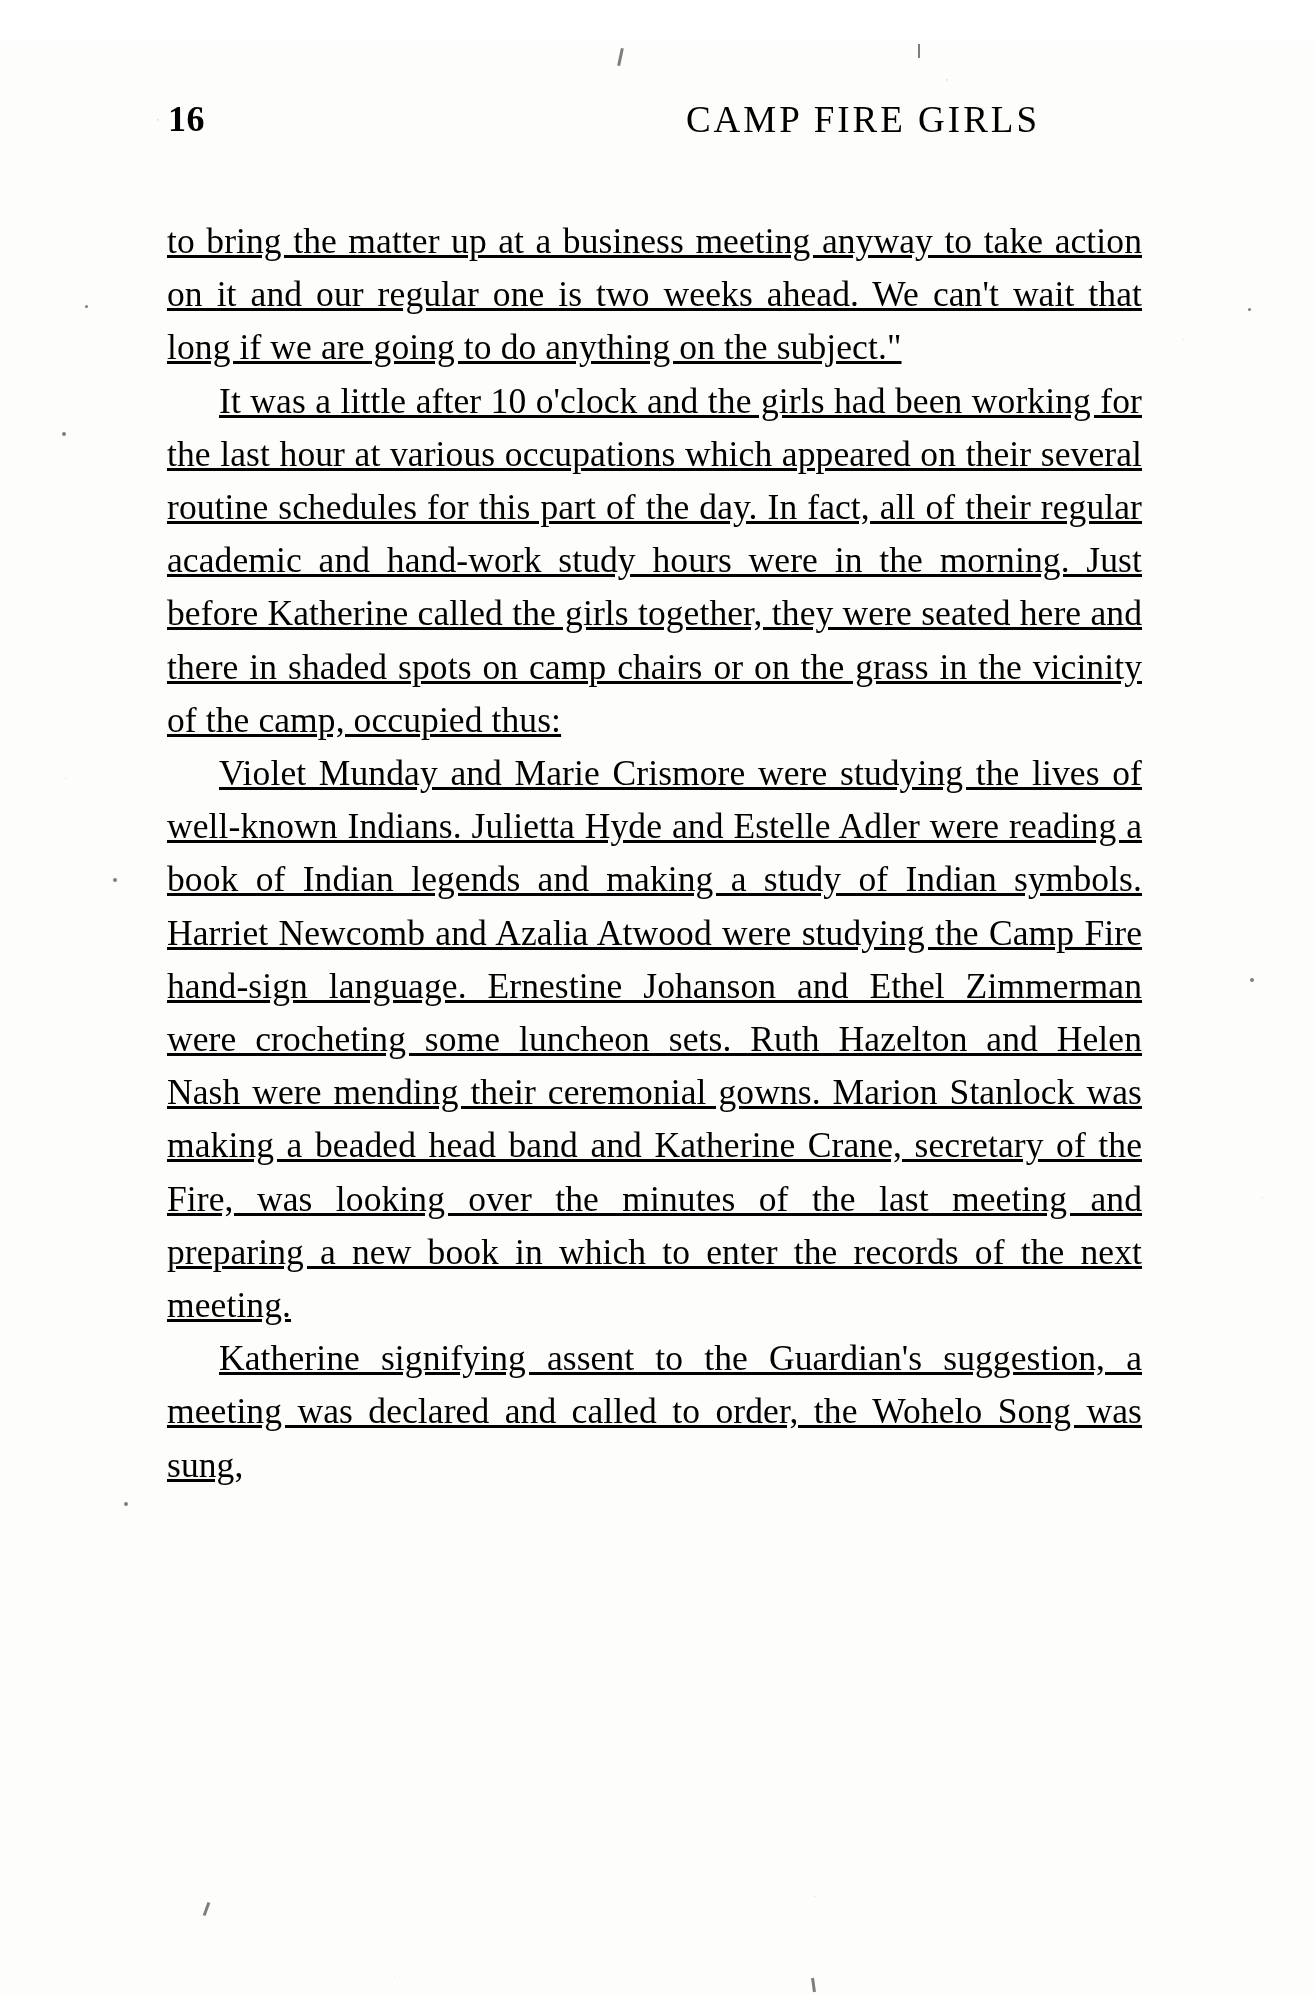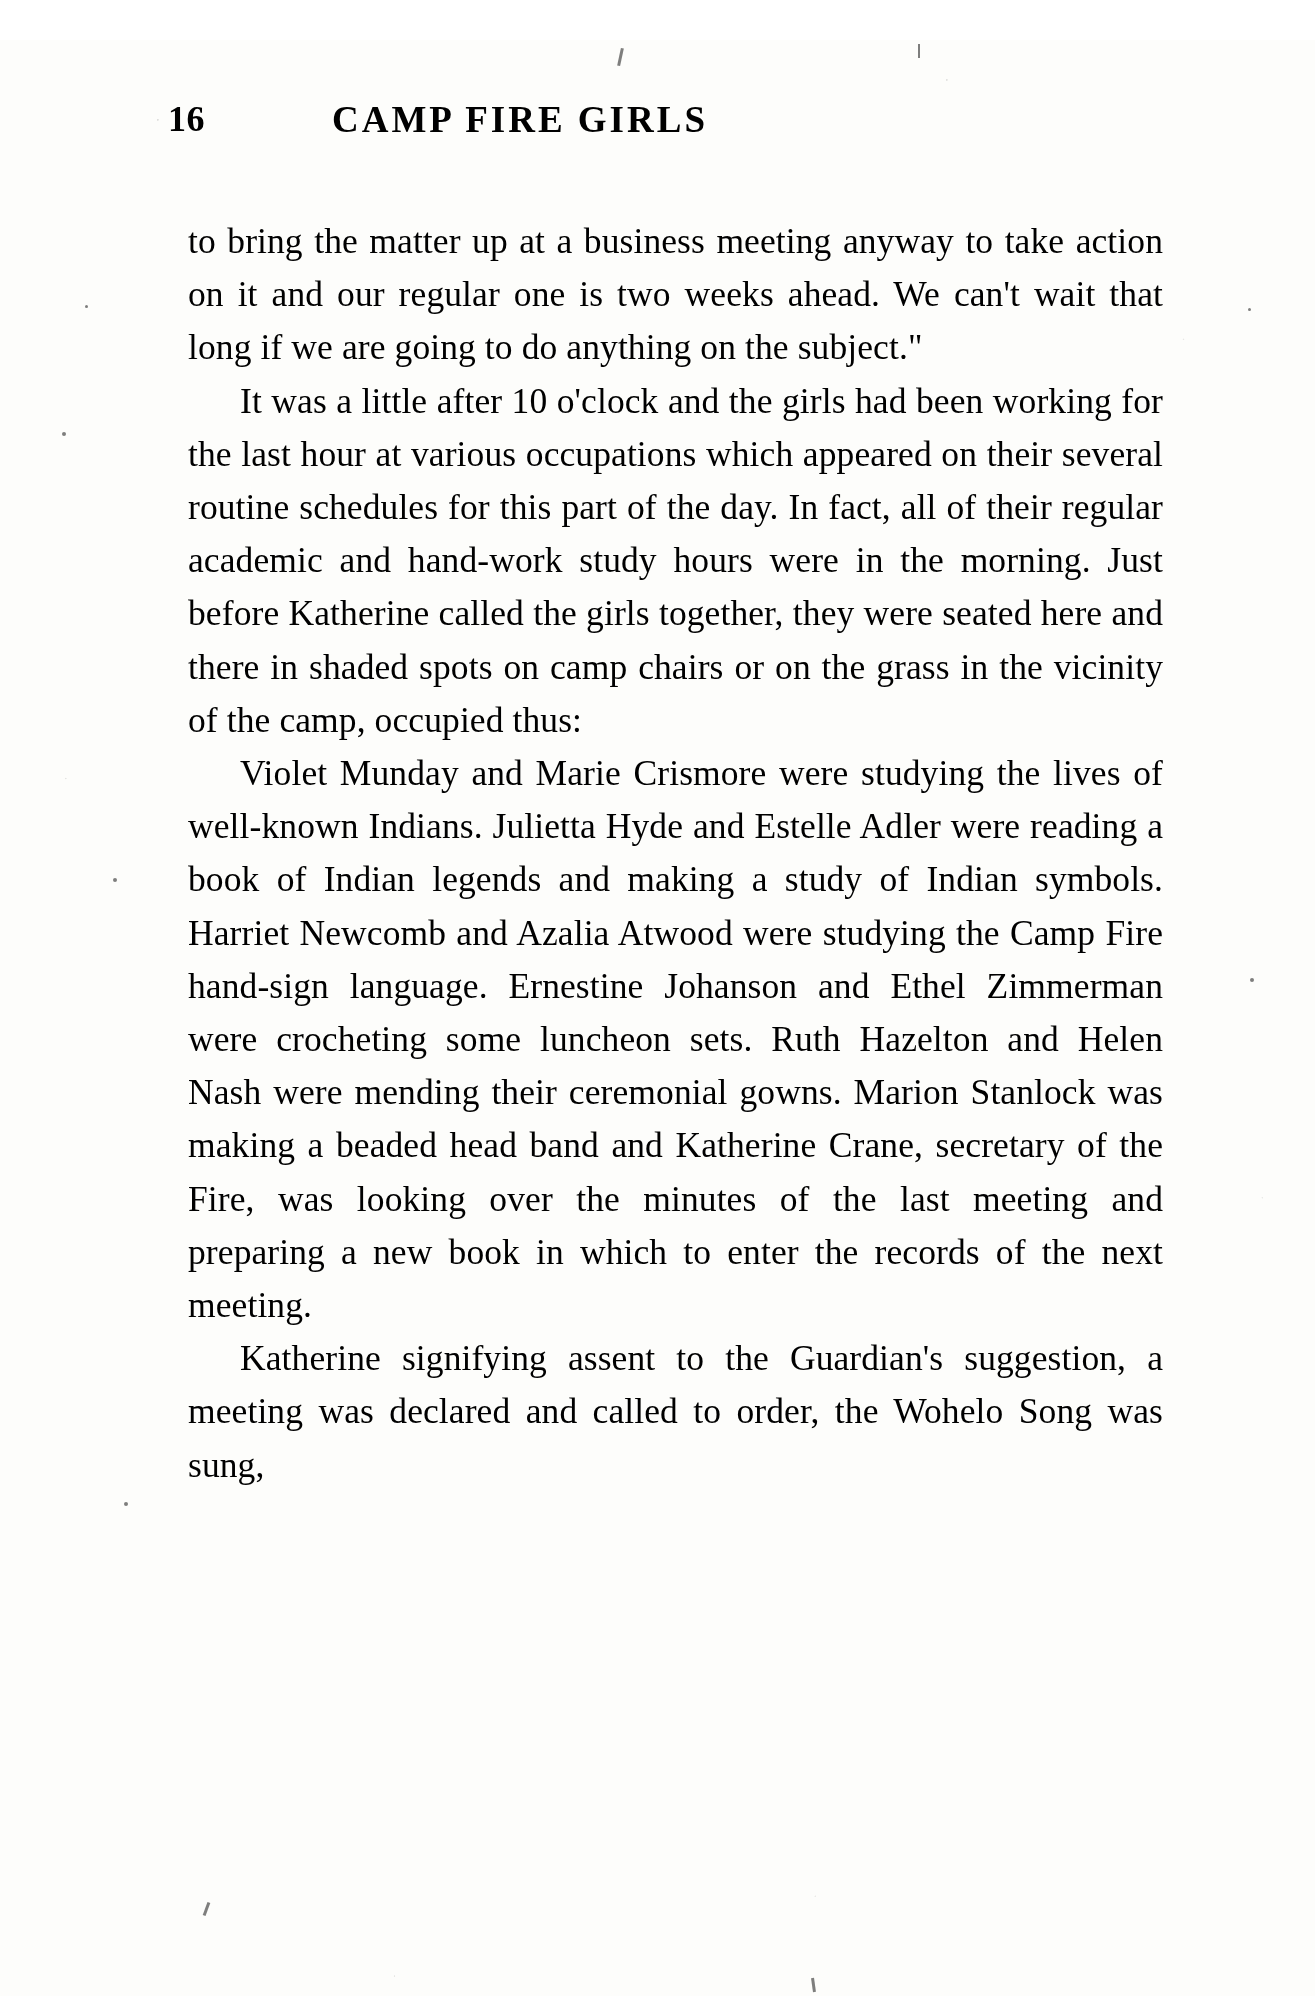--- a/index.html
+++ b/index.html
@@ -53,31 +53,32 @@
     font-size: 36px;
     font-weight: bold;
     letter-spacing: 0.5px;
     font-family: "Liberation Serif", serif;
   }
   .running-title {
     position: absolute;
     left: 0;
     top: 0;
     width: 1040px;
-    text-align: center;
+    text-align: right;
     font-size: 37px;
-    font-weight: bold;
+    font-weight: normal;
     letter-spacing: 3px;
     font-family: "Liberation Serif", serif;
   }
   .body-block {
     position: absolute;
-    left: 188px;
+    left: 167px;
     top: 175px;
     width: 975px;
+    text-decoration: underline;
   }
   p.para {
     margin: 0;
     font-size: 35.5px;
     line-height: 53.2px;
     text-align: justify;
     text-justify: inter-word;
     font-family: "Liberation Serif", serif;
     letter-spacing: 0.1px;
   }

